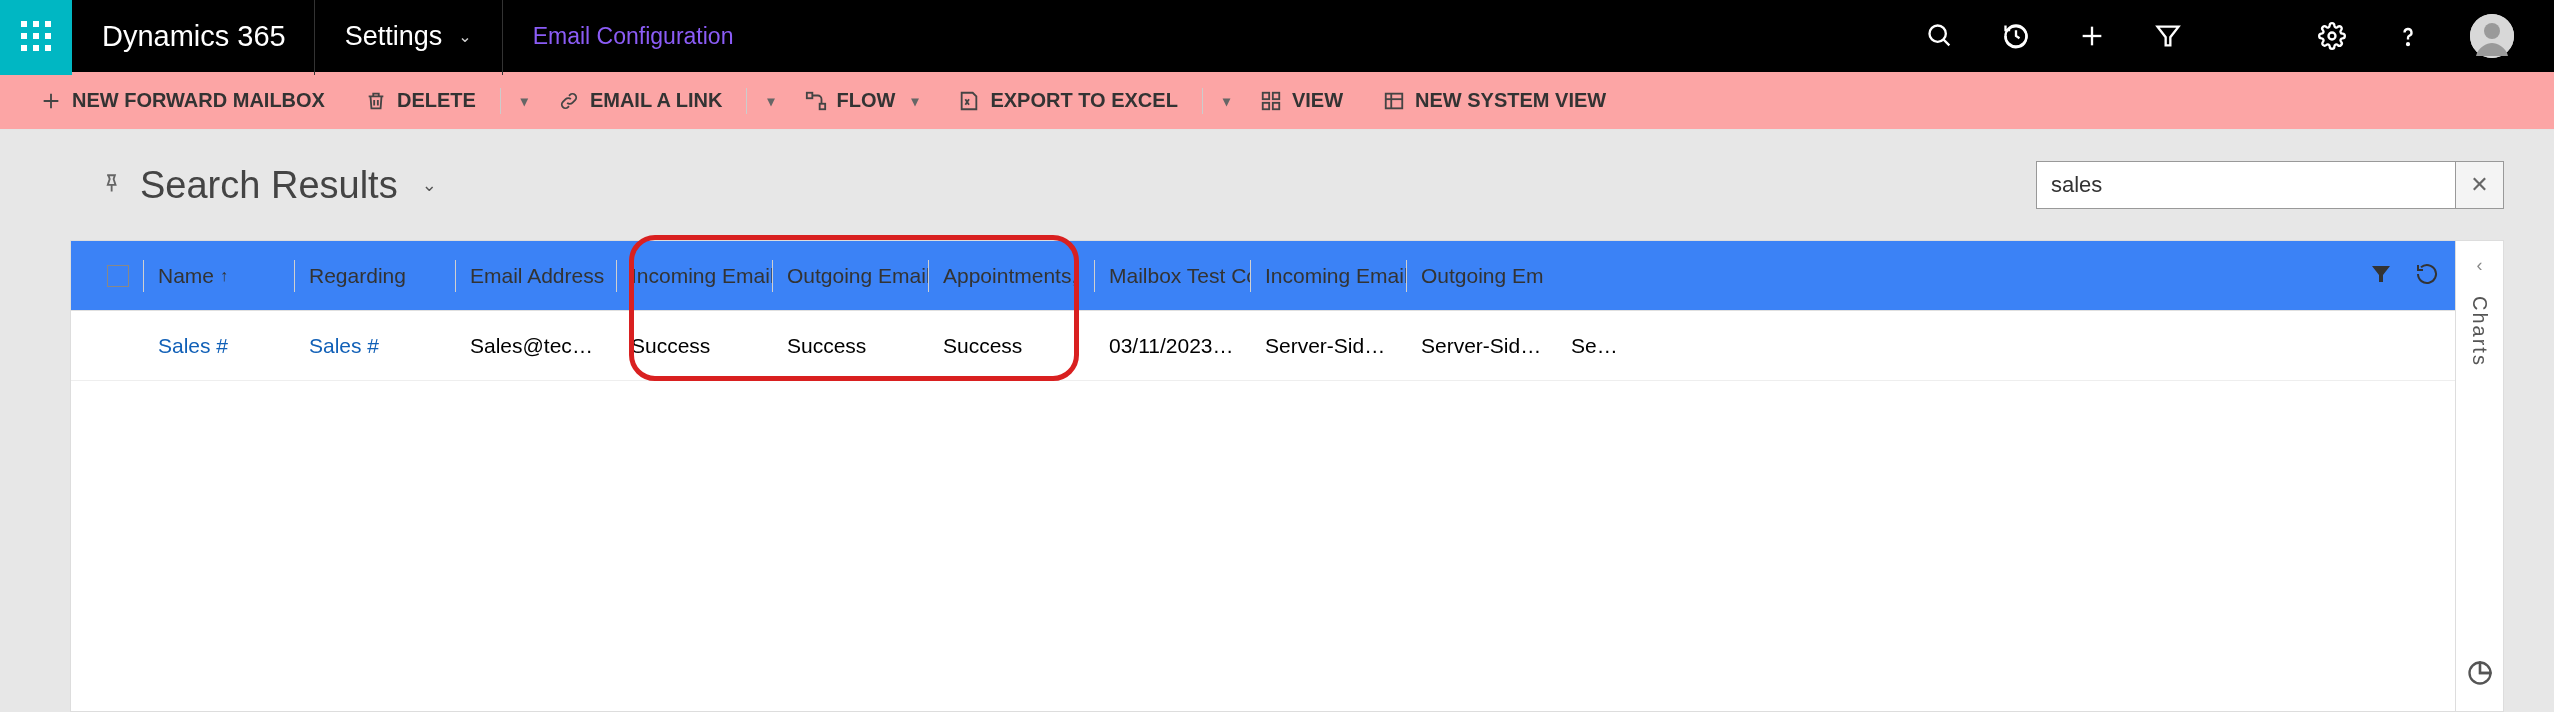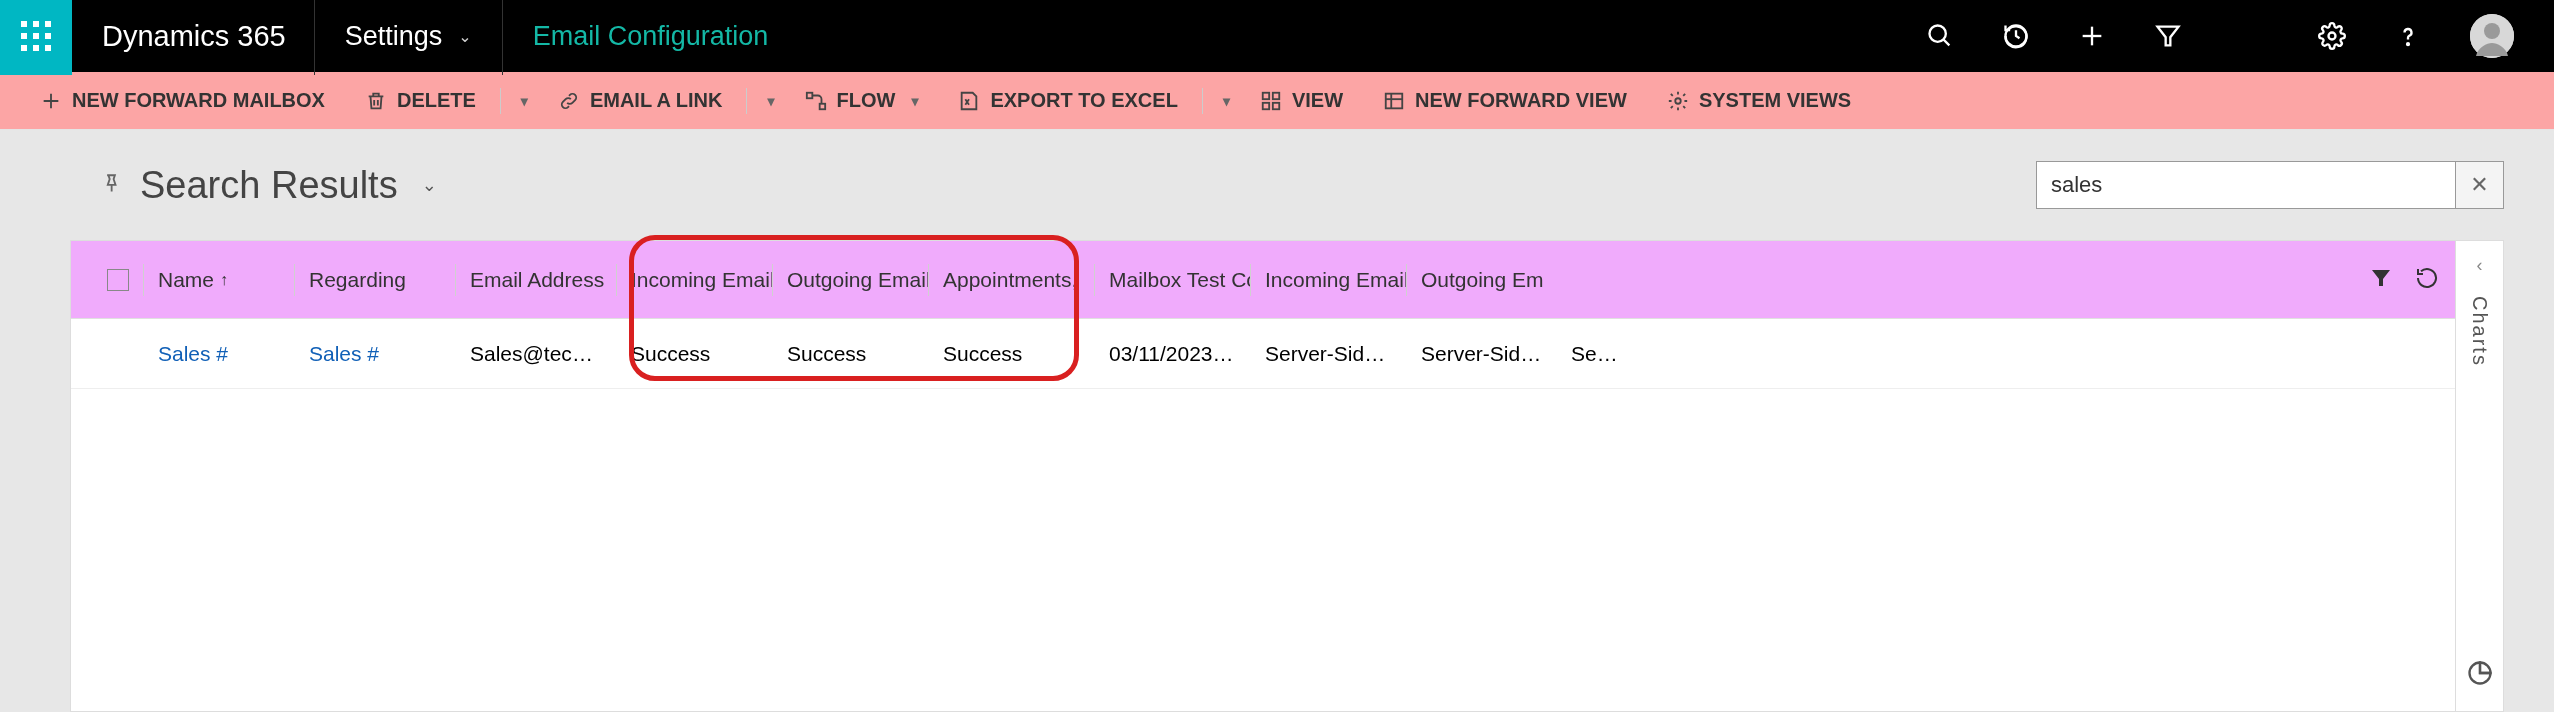--- a/index.html
+++ b/index.html
@@ -37,23 +37,23 @@
     align-items: center;
     gap: 16px;
     font-size: 27px;
     padding: 0 30px;
     height: 78px;
     border-right: 1px solid #333;
     cursor: pointer;
   }
   .chev { font-size: 16px; color: #ccc; }
   .breadcrumb-area {
-    font-size: 27px;
+    font-size: 23px;
     padding-left: 30px;
-    color: #14b8a6;
+    color: #8b5cf6;
     flex: 1;
   }
   .top-icons {
     display: flex;
     align-items: center;
     gap: 48px;
     padding-right: 40px;
   }
   .top-icons .tgap { width: 40px; }
   .tic { width: 28px; height: 28px; display:flex; align-items:center; justify-content:center; cursor:pointer; }
@@ -109,23 +109,23 @@
     background:#fff;
     border:1px solid #ddd;
     flex:1;
     display:flex;
     flex-direction:column;
     position:relative;
   }
   .grid-head {
     display:flex;
     align-items:center;
-    height:78px;
+    height:70px;
     border-bottom:1px solid #e0e0e0;
-    background:#f0abfc;
+    background:#3b82f6;
     padding-left:22px;
     position:relative;
   }
   .cbcell { width:50px; display:flex; align-items:center; justify-content:center; }
   .cb { width:22px; height:22px; border:1px solid #888; }
   .hsep { width:1px; height:32px; background:#d0d0d0; }
   .hcol {
     font-size:21px; color:#333; padding:0 14px;
     display:flex; align-items:center; gap:6px;
     overflow:hidden; white-space:nowrap;
@@ -305,30 +305,23 @@
       </svg>
     <span>VIEW</span>
   </div>
 
   <div class="cmd">
     <svg viewBox="0 0 24 24" fill="none" stroke="#444" stroke-width="2">
         <rect x="3" y="4" width="18" height="16"></rect>
         <line x1="3" y1="10" x2="21" y2="10"></line>
         <line x1="9" y1="4" x2="9" y2="20"></line>
       </svg>
-    <span>NEW FORWARD VIEW</span>
-  </div>
-
-  <div class="cmd">
-    <svg viewBox="0 0 24 24" fill="none" stroke="#444" stroke-width="2">
-        <circle cx="12" cy="12" r="3"></circle>
-        <path d="M12 2v3M12 19v3M4.2 4.2l2.1 2.1M17.7 17.7l2.1 2.1M2 12h3M19 12h3M4.2 19.8l2.1-2.1M17.7 6.3l2.1-2.1"></path>
-      </svg>
-    <span>SYSTEM VIEWS</span>
-  </div>
+    <span>NEW SYSTEM VIEW</span>
+  </div>
+
 </div>
 
 <div class="greyband">
   <div class="title-area">
     <span class="pin">
       <svg width="22" height="22" viewBox="0 0 24 24" fill="none" stroke="#666" stroke-width="2">
           <path d="M15 3l6 6-4 2-3 6-3-3-5 5 5-5-3-3 6-3 2-4z" transform="rotate(-45 12 12)"></path>
         </svg>
     </span>
     <span class="page-title">Search Results</span>

